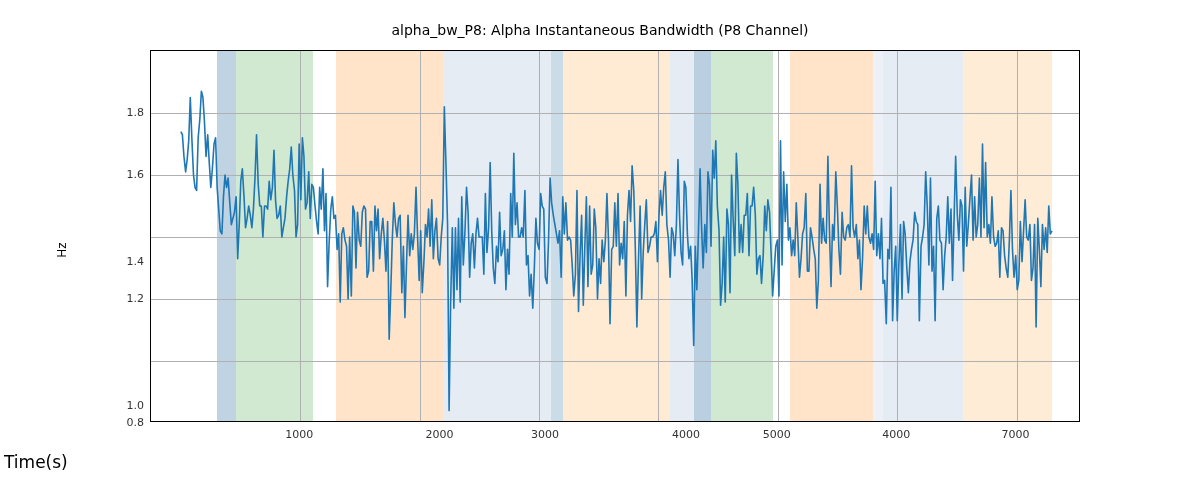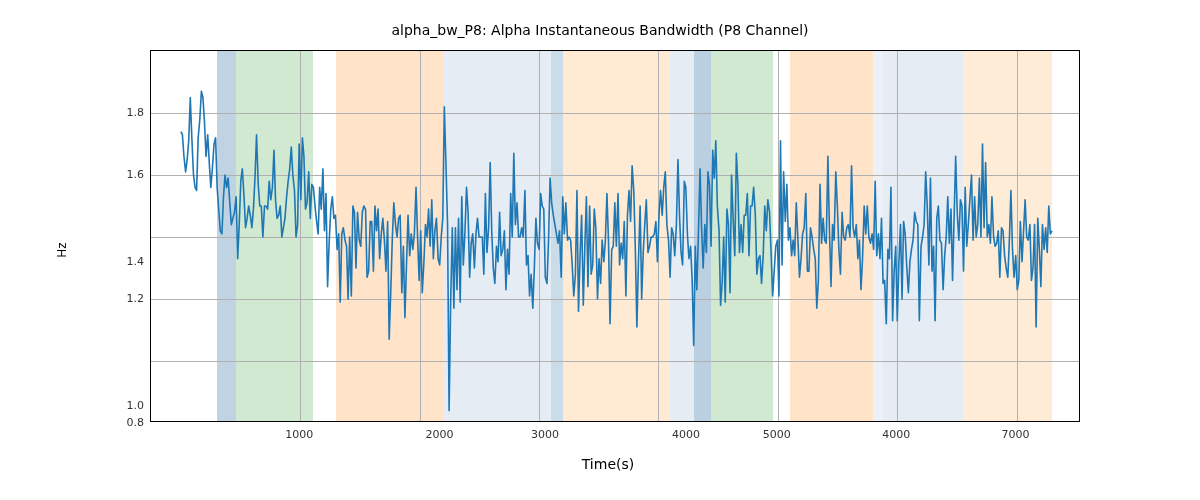--- a/index.html
+++ b/index.html
@@ -1,19 +1,19 @@
 <!DOCTYPE html>
 <html><head>
 <meta charset="utf-8">
 <style>
   html,body{margin:0;padding:0;background:#fff;font-family:"DejaVu Sans","Helvetica Neue",Arial,sans-serif}
   .figure{position:relative;width:1200px;height:500px}
   .title{position:absolute;left:0;right:0;top:22px;text-align:center;font-size:14px;color:#000}
   .ylabel{position:absolute;left:62px;top:250px;transform:translate(-50%,-50%) rotate(-90deg);font-size:12px;color:#000}
-  .xlabel{position:absolute;left:16px;right:0;bottom:28px;text-align:center;font-size:14px;color:#000}
+  .xlabel{position:absolute;left:4px;right:0;bottom:28px;text-align:left;font-size:17px;color:#000}
   .axes-container{position:absolute;left:150px;top:50px;width:930px;height:372px}
   .axes{position:absolute;left:0;top:0;width:930px;height:372px;border:1px solid #000;box-sizing:border-box;overflow:hidden}
   .band{position:absolute;top:0;bottom:0}
   .grid-v{position:absolute;top:0;bottom:0;width:0;border-left:1px solid #b0b0b0}
   .grid-h{position:absolute;left:0;right:0;height:0;border-top:1px solid #b0b0b0}
   .xtick-row{position:absolute;left:0;width:930px;top:378px;height:14px}
   .xtick{position:absolute;transform:translateX(-50%);font-size:11px;color:#333}
   .ytick-col{position:absolute;right:936px;top:0;height:372px;width:60px;text-align:right}
   .ytick{position:absolute;right:0;transform:translateY(-50%);font-size:11px;color:#333}
   svg.line{position:absolute;left:0;top:0}

